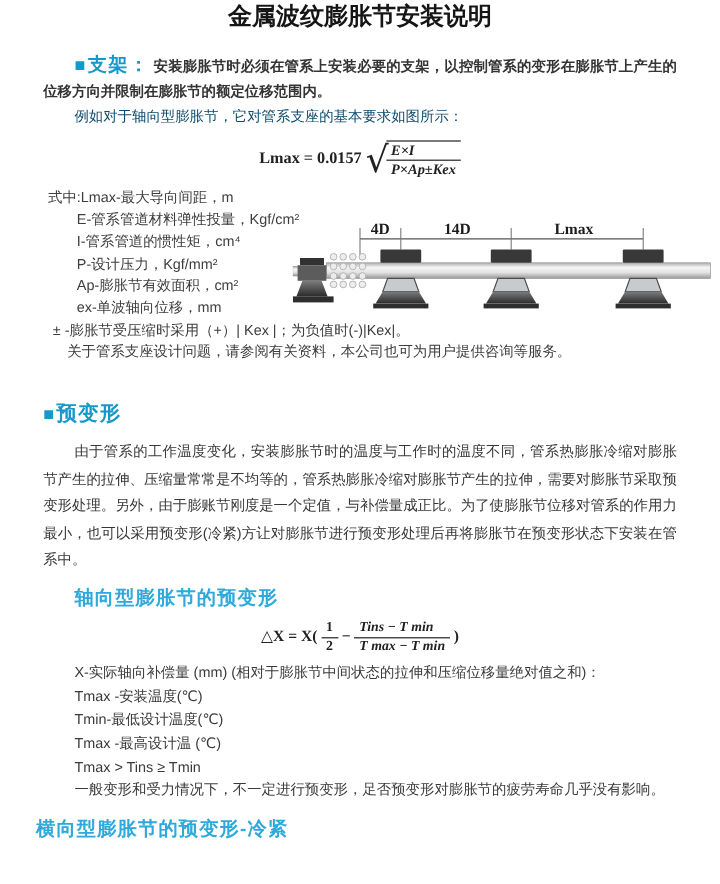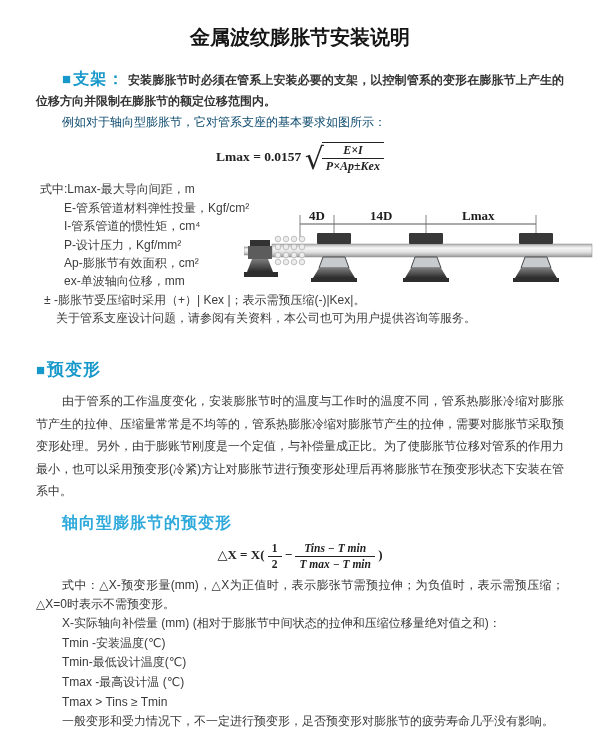--- a/index.html
+++ b/index.html
@@ -7,35 +7,35 @@
     --subheading_cyan:#2ea9db;
     --body_text:#3d3d3d;
   }
   *{box-sizing:border-box; margin:0; padding:0;}
   html,body{background:#fff;}
   body{
     width:600px; height:737px; overflow:hidden;
     font-family:"Liberation Sans","DejaVu Sans",sans-serif;
     font-size:12px; color:var(--body_text);
   }
-  .page{width:600px; height:737px; background:#fff; padding-top:24px;}
+  .page{width:600px; height:737px; background:#fff; padding-top:0;}
   h1{font-size:20px; font-weight:700; color:#151515; text-align:center; margin:0 0 17px;
      font-family:"Liberation Sans","DejaVu Sans",sans-serif;}
   .p1{margin:0 36px; text-indent:26px; line-height:21px; text-align:justify; color:#383838;}
   .sec-inline{font-size:16px; font-weight:700; color:var(--section_blue); letter-spacing:1px;}
   .sec-inline .sq{font-size:15px; margin-right:1px;}
   .intro-bold{font-weight:700; color:#343434;}
   .p-example{margin:0 36px; text-indent:26px; line-height:21px; color:#0c4a6e;}
 
   .formula{
     text-align:center; font-family:"Liberation Serif","DejaVu Serif",serif;
     font-weight:700; color:#222; font-size:13.5px;
   }
   .f1{margin:9px 0 7px;}
-  .frac{display:inline-block; vertical-align:middle; text-align:center; line-height:1.1; font-size:12px;}
+  .frac{display:inline-block; vertical-align:middle; text-align:left; line-height:1.1; font-size:12px;}
   .frac .top{display:block; border-bottom:1px solid #222; padding:0 4px 1px;}
   .frac .bot{display:block; padding:1px 4px 0;}
   .it{font-style:italic;}
   .sqrt{display:inline-flex; align-items:center; vertical-align:middle;}
   .sqrt .rad{font-size:30px; font-weight:400; line-height:0.9; transform:translateY(1px); font-family:"DejaVu Sans",sans-serif;}
   .sqrt .under{border-top:1.6px solid #222; padding-top:1px; margin-left:-2px;}
 
   .def-area{position:relative; margin:4px 0 0 40px; height:166px;}
   .def-line{line-height:18.4px; white-space:nowrap;}
   .def-sub{padding-left:24px;}
@@ -77,21 +77,21 @@
       </span>
   </div>
 
   <div class="def-area">
     <div class="def-line">式中:Lmax-最大导向间距，m</div>
     <div class="def-line def-sub">E-管系管道材料弹性投量，Kgf/cm²</div>
     <div class="def-line def-sub">I-管系管道的惯性矩，cm⁴</div>
     <div class="def-line def-sub">P-设计压力，Kgf/mm²</div>
     <div class="def-line def-sub">Ap-膨胀节有效面积，cm²</div>
     <div class="def-line def-sub">ex-单波轴向位移，mm</div>
-    <div class="def-line def-pm">± -膨胀节受压缩时采用（+）| Kex |；表示需预压缩(-)|Kex|。</div>
+    <div class="def-line def-pm">± -膨胀节受压缩时采用（+）| Kex |；为负值时(-)|Kex|。</div>
     <div class="def-line def-note">关于管系支座设计问题，请参阅有关资料，本公司也可为用户提供咨询等服务。</div>
 
     <svg class="diagram" viewBox="0 0 352 96" aria-hidden="true">
       <defs>
         <linearGradient id="pipeG" x1="0" y1="0" x2="0" y2="1">
           <stop offset="0" stop-color="#aeaeae"></stop>
           <stop offset="0.3" stop-color="#f5f5f5"></stop>
           <stop offset="0.62" stop-color="#e3e3e3"></stop>
           <stop offset="1" stop-color="#999999"></stop>
         </linearGradient>
@@ -166,24 +166,23 @@
   <h3 class="h3-axial">轴向型膨胀节的预变形</h3>
 
   <div class="formula f2">
     <span>△X = X(</span>
     <span class="frac"><span class="top">1</span><span class="bot">2</span></span>
     <span>−</span>
     <span class="frac it"><span class="top">Tins − T min</span><span class="bot">T max − T min</span></span>
     <span>)</span>
   </div>
 
-  <p class="p-explain">式中：△X-预变形量(mm)，△X为正值时，表示膨张节需预拉伸；为负值时，表示需预压缩；△X=0时表示不需预变形。</p>
 
   <div class="ax-line">X-实际轴向补偿量 (mm) (相对于膨胀节中间状态的拉伸和压缩位移量绝对值之和)：</div>
-  <div class="ax-line">Tmin -安装温度(℃)</div>
+  <div class="ax-line">Tmax -安装温度(℃)</div>
   <div class="ax-line">Tmin-最低设计温度(℃)</div>
   <div class="ax-line">Tmax -最高设计温 (℃)</div>
   <div class="ax-line">Tmax &gt; Tins ≥ Tmin</div>
   <div class="ax-line">一般变形和受力情况下，不一定进行预变形，足否预变形对膨胀节的疲劳寿命几乎没有影响。</div>
 
   <h3 class="h3-lateral">横向型膨胀节的预变形-冷紧</h3>
 
 </div>
 
 </body></html>

